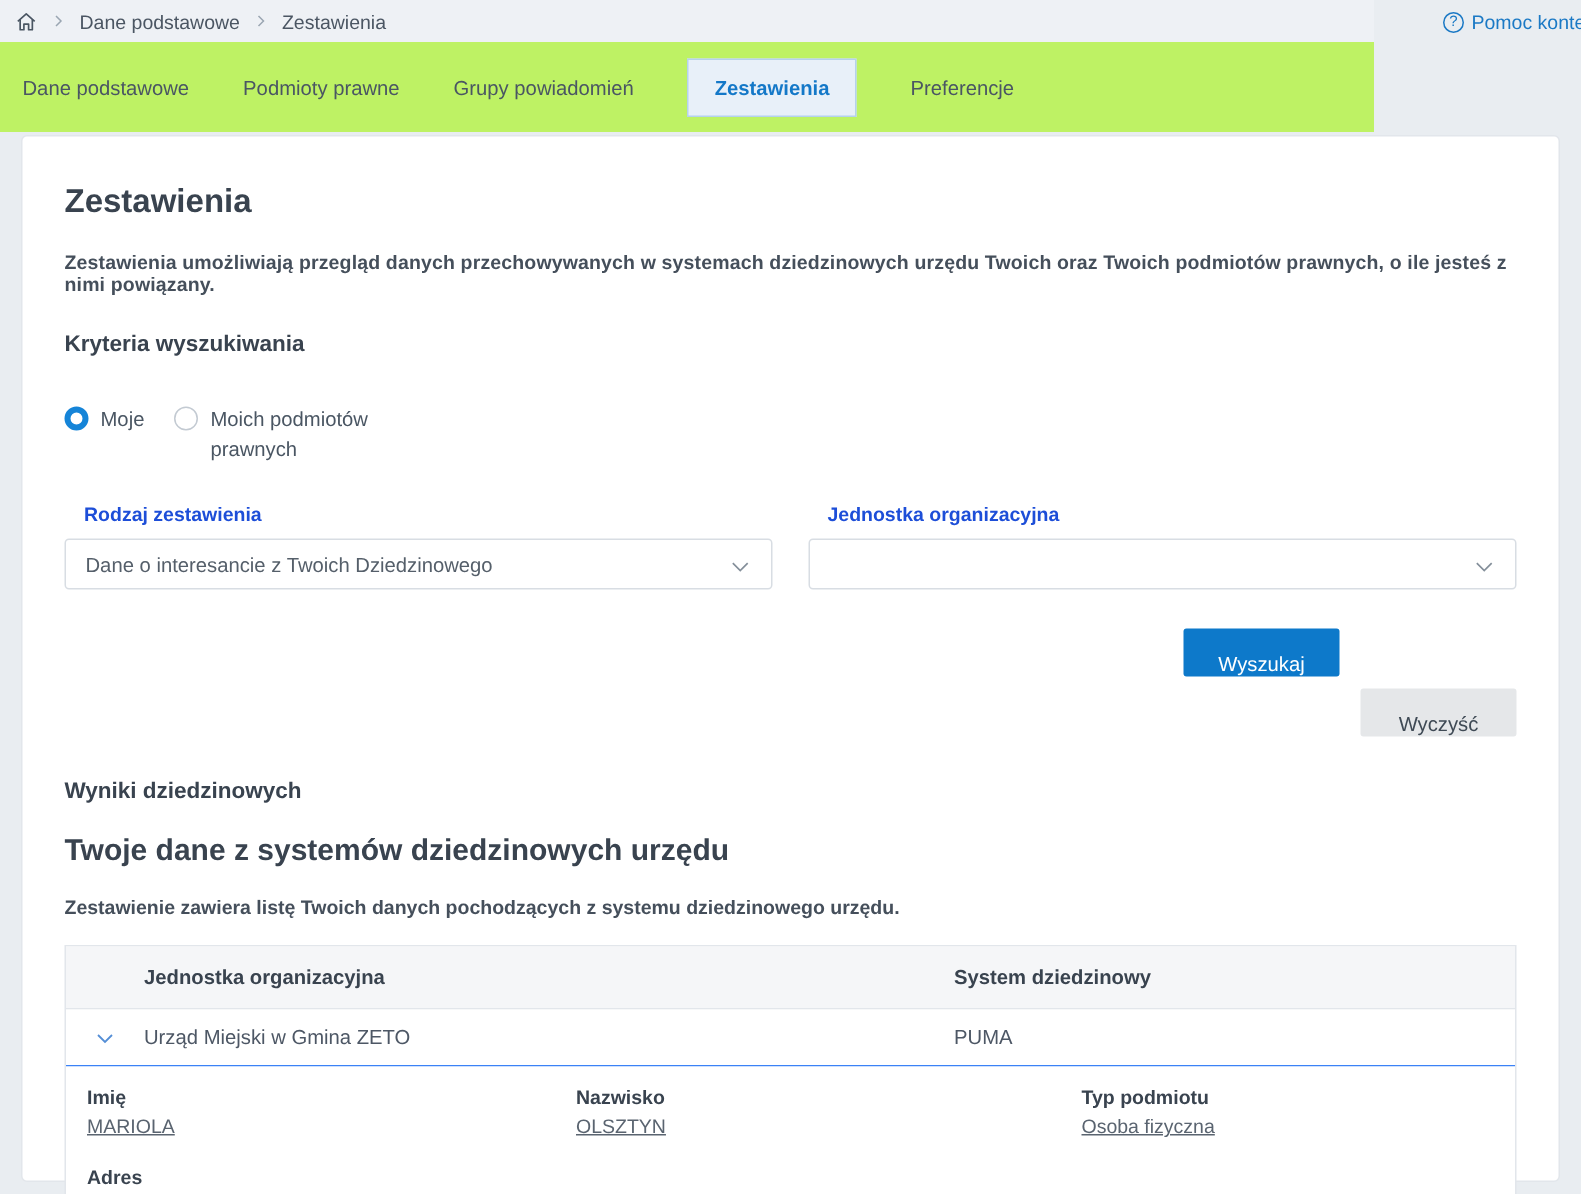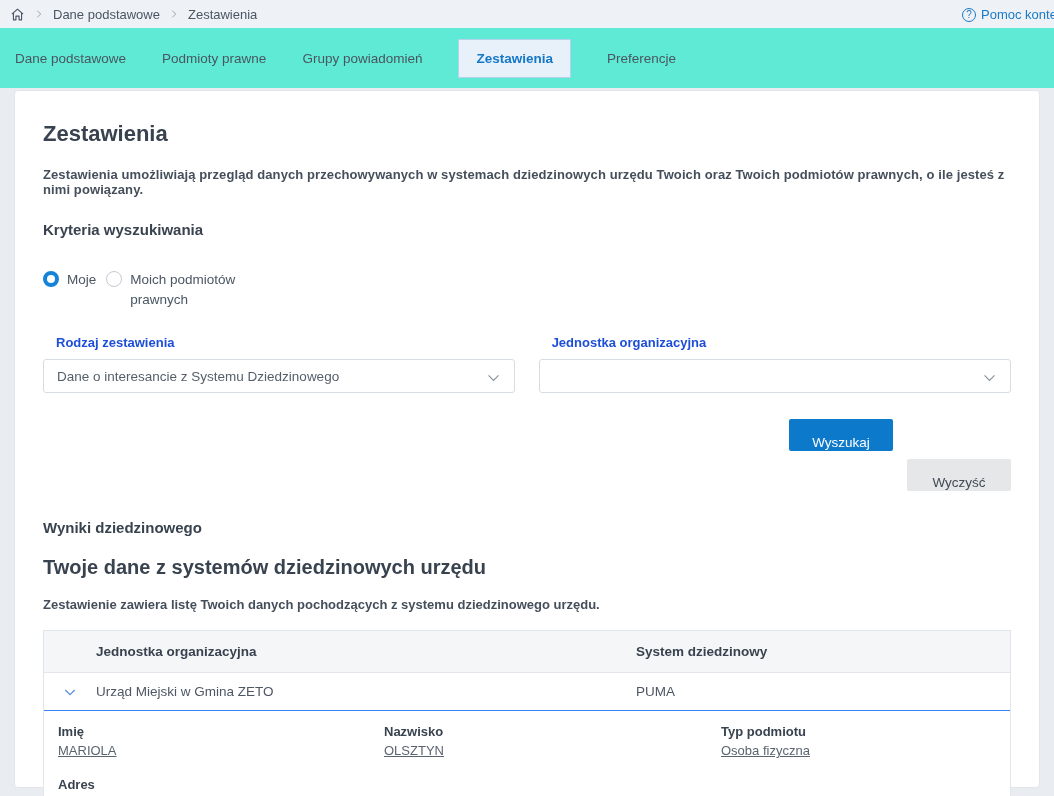--- a/index.html
+++ b/index.html
@@ -5,21 +5,21 @@
   * { box-sizing: border-box; margin: 0; padding: 0; }
   html,body { width:1054px; height:796px; }
   body {
     font-family: "Liberation Sans", "DejaVu Sans", sans-serif;
     background:#e9edf1;
     position:relative;
     overflow:hidden;
     color:#4a5663;
   }
   
-  .topbar { position:absolute; top:0; left:0; width:1054px; height:88px; background:#5eead4; }
+  .topbar { position:absolute; top:0; left:0; width:916px; height:88px; background:#bef264; }
   .breadcrumb-bar {
     height:28px; background:#eef1f5; display:flex; align-items:center;
     padding-left:10px; gap:9px; font-size:13px; color:#4b5663;
   }
   .crumb-sep { display:flex; align-items:center; }
   .help-link {
     position:absolute; top:7px; left:962px; display:flex; align-items:center; gap:5px;
     color:#1b79c5; font-size:13px; white-space:nowrap; cursor:pointer;
   }
   .help-badge {
@@ -35,21 +35,21 @@
   
   .card {
     position:absolute; left:14px; top:90px; width:1026px; height:698px;
     background:#ffffff; border:1px solid #e2e6eb; border-radius:4px;
     padding:20px 28px 0 28px;
   }
   h1.page-title { font-size:22px; font-weight:bold; color:#39434f; margin-top:10px; }
   .desc { font-size:13px; font-weight:bold; color:#454f5b; margin-top:20px; letter-spacing:.1px; }
   .subheading { font-size:15px; font-weight:bold; color:#39434f; margin-top:24px; }
   
-  .radio-row { display:flex; align-items:flex-start; margin-top:32px; }
+  .radio-row { display:flex; align-items:flex-start; gap:10px; margin-top:32px; }
   .radio-group { display:flex; align-items:flex-start; gap:8px; cursor:pointer; }
   .radio { width:16px; height:16px; border-radius:50%; background:#fff; flex:0 0 auto; margin-top:1px; }
   .radio.checked { border:4.5px solid #1584d8; }
   .radio.unchecked { border:1.5px solid #c3cad2; }
   .radio-label { font-size:13.5px; color:#4a5663; line-height:1.45; }
   .radio-label.wrap { max-width:125px; }
   .radio-group + .radio-group { margin-left:10px; }
   
   .form-row { display:flex; justify-content:space-between; margin-top:26px; }
   .form-col { width:48.8%; }
@@ -140,21 +140,21 @@
     <div class="radio-group">
       <span class="radio unchecked"></span>
       <span class="radio-label wrap">Moich podmiotów prawnych</span>
     </div>
   </div>
 
   <div class="form-row">
     <div class="form-col">
       <div class="field-label">Rodzaj zestawienia</div>
       <div class="select">
-        <span>Dane o interesancie z Systemu Dziedzinowego</span>
+        <span>Dane o interesancie z Twoich Dziedzinowego</span>
         <span class="chev">
           <svg width="17" height="17" viewBox="0 0 24 24" fill="none" stroke="#848f9a" stroke-width="1.6">
               <path d="M5 9 L12 16 L19 9"></path>
             </svg>
         </span>
       </div>
     </div>
     <div class="form-col">
       <div class="field-label">Jednostka organizacyjna</div>
       <div class="select">
@@ -166,21 +166,21 @@
         </span>
       </div>
     </div>
   </div>
 
   <div class="btn-row">
     <button class="btn primary">Wyszukaj</button>
     <button class="btn secondary">Wyczyść</button>
   </div>
 
-  <div class="results-label">Wyniki dziedzinowego</div>
+  <div class="results-label">Wyniki dziedzinowych</div>
   <h2 class="results-title">Twoje dane z systemów dziedzinowych urzędu</h2>
   <p class="results-desc">Zestawienie zawiera listę Twoich danych pochodzących z systemu dziedzinowego urzędu.</p>
 
   <div class="table">
     <div class="thead">
       <span class="col-chev"></span>
       <span class="col-unit">Jednostka organizacyjna</span>
       <span class="col-sys">System dziedzinowy</span>
     </div>
 

